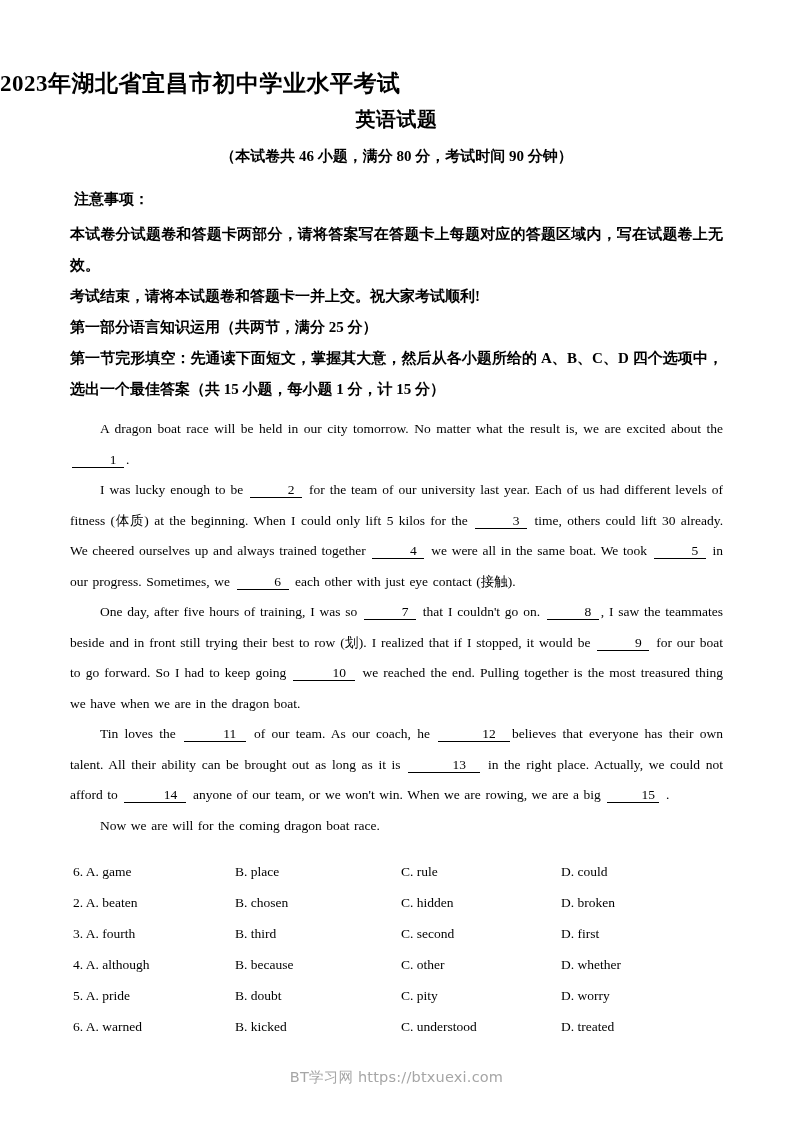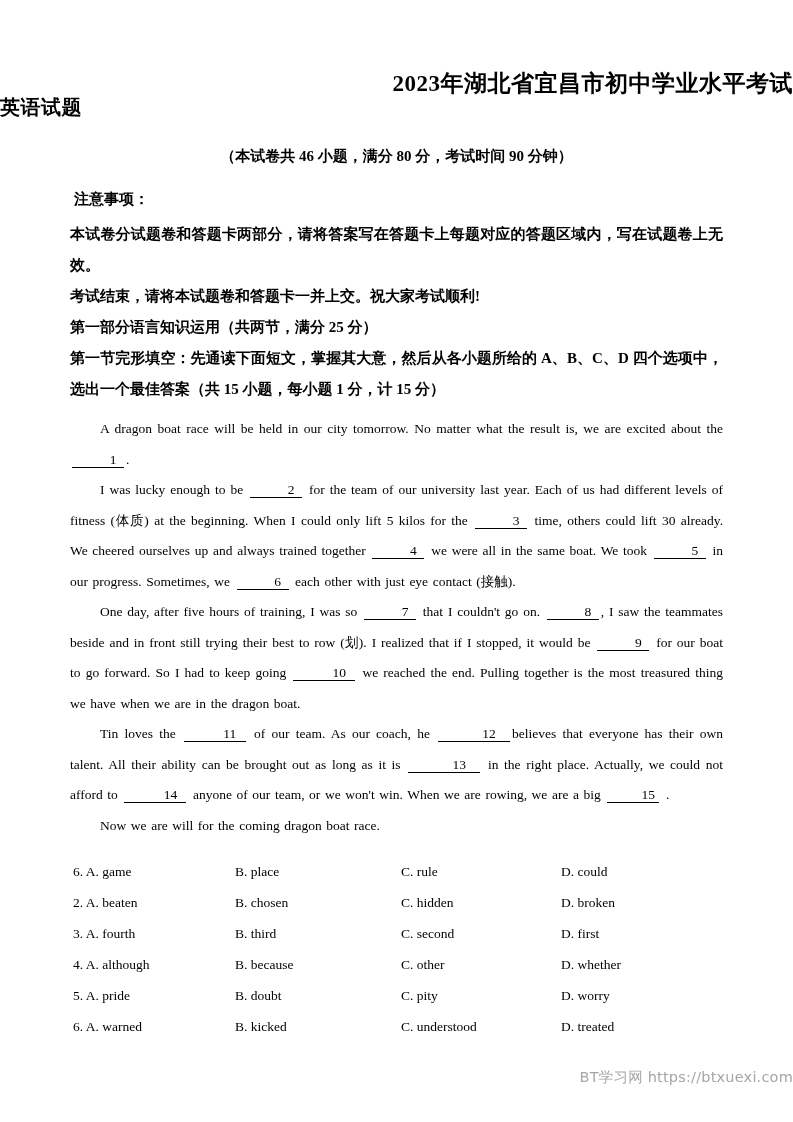--- a/index.html
+++ b/index.html
@@ -19,37 +19,38 @@
   .page {
     position: absolute;
     left: 0; top: 0;
     width: 793px;
     height: 1122px;
     box-sizing: border-box;
   }
 
   
   .title-main {
-    text-align: right;
+    text-align: left;
     font-size: 23px;
     font-weight: bold;
     letter-spacing: 0.5px;
     margin: 0;
     position: absolute;
     left: 0; right: 0;
     top: 68px;
   }
   .title-sub {
+    text-align: center;
     font-size: 20px;
     font-weight: bold;
     letter-spacing: 0.5px;
     margin: 0;
     position: absolute;
     left: 0; right: 0;
-    top: 94px;
+    top: 106px;
   }
   .title-meta {
     text-align: center;
     font-size: 15px;
     font-weight: bold;
     margin: 0;
     position: absolute;
     left: 0; right: 0;
     top: 147px;
   }
@@ -119,21 +120,21 @@
   .opt-a { width: 162px; padding-left: 3px; }
   .opt-b { width: 166px; }
   .opt-c { width: 160px; }
   .opt-d { width: 160px; }
 
   
   .footer {
     position: absolute;
     left: 0; right: 0;
     top: 1068px;
-    text-align: right;
+    text-align: center;
     font-family: "DejaVu Sans", "Liberation Sans", sans-serif;
     font-size: 14.5px;
     color: #a6a6a6;
     letter-spacing: 0.2px;
   }
 </style>
 </head>
 <body>
 
 <div class="page">

